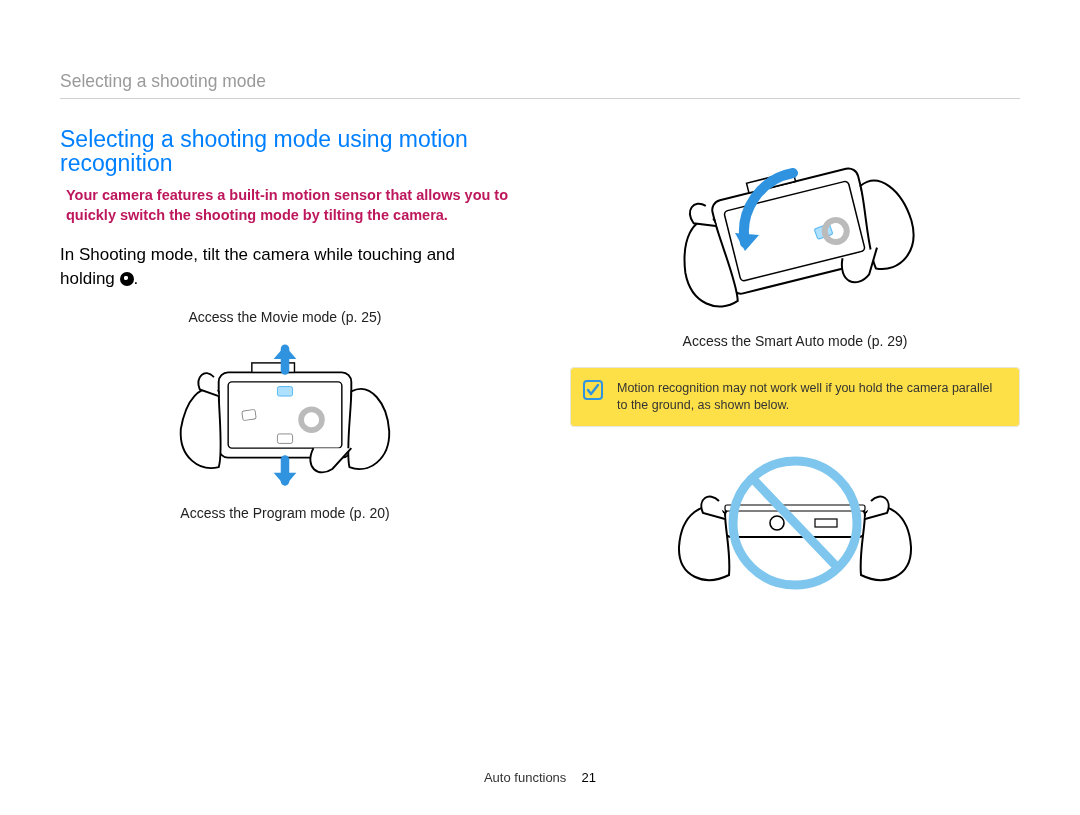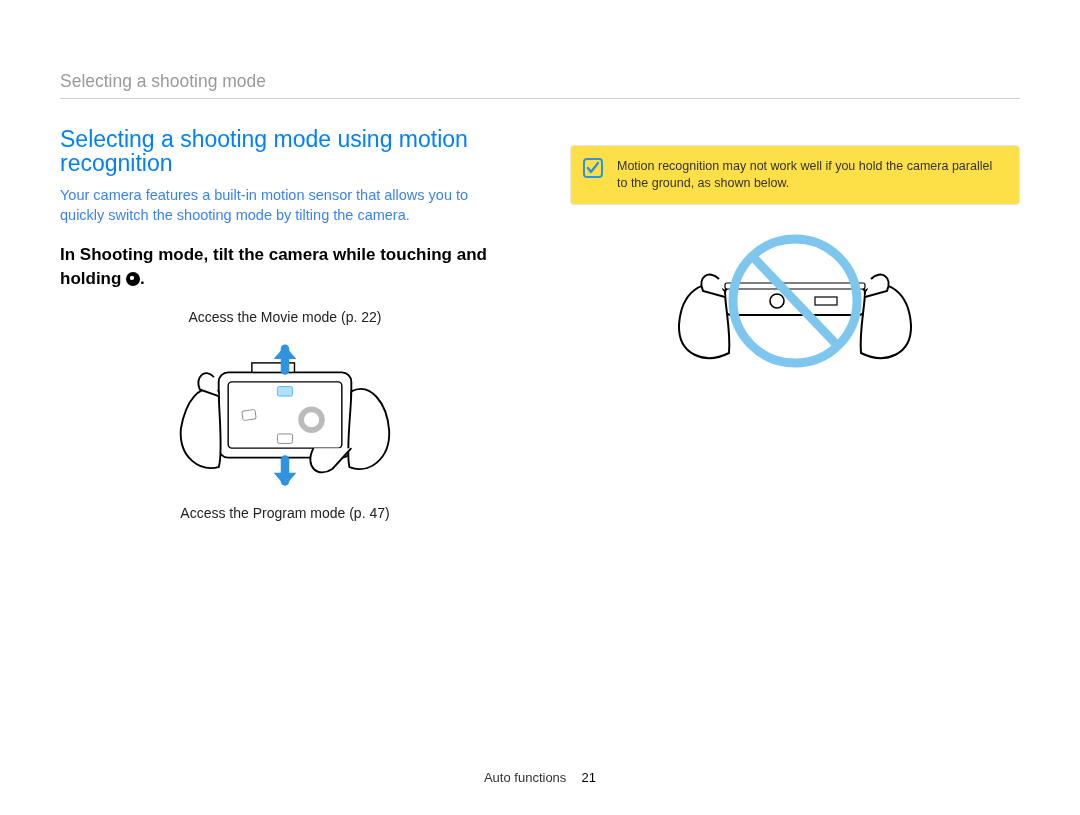--- a/index.html
+++ b/index.html
@@ -3,22 +3,22 @@
 <meta charset="utf-8">
 <style>
   * { box-sizing: border-box; margin: 0; padding: 0; }
   html, body { width: 1080px; height: 815px; background: #ffffff; font-family: "Helvetica Neue", Helvetica, Arial, sans-serif; font-weight: 300; color: #000; }
   .page { position: relative; width: 1080px; height: 815px; padding: 70px 60px 0 60px; }
   .running-head { font-size: 19px; letter-spacing: 0px; color: #9a9a9a; font-weight: 300; font-stretch: condensed; transform: scaleX(0.92); transform-origin: left center; margin-bottom: 6px; }
   .head-rule { height: 1px; background: #d0d0d0; margin-bottom: 28px; }
   .columns { display: flex; gap: 60px; }
   .col { flex: 1 1 0; }
   .section-title { font-size: 23px; line-height: 24px; color: #0080ff; font-weight: 300; margin-bottom: 10px; }
-  .body-text { font-size: 14.5px; line-height: 20px; color: #3b82f6; font-weight: 400; margin-bottom: 18px; }
-  .instr { font-size: 17px; line-height: 24px; color: #000; font-weight: 700; margin-bottom: 18px; display: block; }
+  .body-text { font-size: 14.5px; line-height: 20px; color: #be185d; font-weight: 700; margin-bottom: 18px; margin-left: 6px; }
+  .instr { font-size: 17px; line-height: 24px; color: #000; font-weight: 400; margin-bottom: 18px; display: block; }
   .mode-icon { display: inline-block; width: 14px; height: 14px; border-radius: 50%; background: #000; position: relative; vertical-align: -2px; }
   .mode-icon::after { content: ""; position: absolute; left: 4px; top: 4px; width: 4px; height: 4px; border-radius: 50%; background: #fff; box-shadow: 2px 2px 0 0 #fff inset; }
   .caption { font-size: 14px; color: #222; text-align: center; font-weight: 300; }
   .fig { width: 100%; display: flex; flex-direction: column; align-items: center; }
   .illus-box { width: 260px; height: 180px; position: relative; }
   .illus-box svg { width: 100%; height: 100%; }
   .note-box { border: 1px solid #e8e5dc; background: #fde047; border-radius: 4px; padding: 12px 14px 12px 46px; position: relative; font-size: 12.5px; line-height: 17px; color: #333; font-weight: 300; font-stretch: condensed; margin-top: 18px; }
   .note-icon { position: absolute; left: 12px; top: 12px; width: 20px; height: 20px; }
   .footer { position: absolute; left: 0; right: 0; bottom: 30px; text-align: center; font-size: 13px; color: #333; font-weight: 300; }
   .pagenum { color: #000; margin-left: 8px; }
@@ -37,21 +37,21 @@
 
       <h2 class="section-title">Selecting a shooting mode using motion recognition</h2>
 
       <p class="body-text">Your camera features a built-in motion sensor that allows you to quickly switch the shooting mode by tilting the camera.</p>
 
       <p class="instr">
         <span>In Shooting mode, tilt the camera while touching and holding </span><span class="mode-icon"></span><span>.</span>
       </p>
 
       <div class="fig">
-        <div class="caption">Access the Movie mode (p. 22)</div>
+        <div class="caption">Access the Movie mode (p. 25)</div>
         <div class="illus-box">
           <svg viewBox="0 0 260 190" xmlns="http://www.w3.org/2000/svg">
 
             <rect x="60" y="50" width="140" height="90" rx="10" fill="#fff" stroke="#000" stroke-width="2"></rect>
             <rect x="70" y="60" width="120" height="70" rx="4" fill="#fff" stroke="#000" stroke-width="1.5"></rect>
             <rect x="95" y="40" width="45" height="10" fill="#fff" stroke="#000" stroke-width="1.5"></rect>
 
             <rect x="122" y="65" width="16" height="10" rx="2" fill="#aee0ff" stroke="#55b6f0"></rect>
             <rect x="85" y="90" width="14" height="10" rx="2" fill="#fff" stroke="#888" transform="rotate(-8 92 95)"></rect>
             <rect x="122" y="115" width="16" height="10" rx="2" fill="#fff" stroke="#888"></rect>
@@ -67,27 +67,55 @@
             <g>
               <path d="M130 25 L130 48" stroke="#2f93e0" stroke-width="9" stroke-linecap="round"></path>
               <path d="M118 36 L130 22 L142 36 Z" fill="#2f93e0"></path>
             </g>
             <g>
               <path d="M130 142 L130 165" stroke="#2f93e0" stroke-width="9" stroke-linecap="round"></path>
               <path d="M118 156 L130 170 L142 156 Z" fill="#2f93e0"></path>
             </g>
           </svg>
         </div>
-        <div class="caption">Access the Program mode (p. 47)</div>
+        <div class="caption">Access the Program mode (p. 20)</div>
       </div>
 
     </div>
 
     <div class="col">
 
+      <div class="fig" style="margin-top:6px">
+        <div class="illus-box" style="height:200px">
+          <svg viewBox="0 0 260 200" xmlns="http://www.w3.org/2000/svg">
+            <g transform="rotate(-14 130 100)">
+
+              <rect x="55" y="50" width="150" height="96" rx="10" fill="#fff" stroke="#000" stroke-width="2"></rect>
+              <rect x="66" y="62" width="128" height="72" rx="4" fill="#fff" stroke="#000" stroke-width="1.5"></rect>
+              <rect x="95" y="40" width="48" height="10" fill="#fff" stroke="#000" stroke-width="1.5"></rect>
+
+              <rect x="150" y="100" width="16" height="11" rx="2" fill="#aee0ff" stroke="#55b6f0" transform="rotate(-6 158 105)"></rect>
+
+              <circle cx="170" cy="108" r="11" fill="none" stroke="#bbb" stroke-width="6"></circle>
+
+              <path d="M55 68 C34 58 18 80 14 112 C12 144 36 160 58 152 C62 134 55 90 55 68 Z" fill="#fff" stroke="#000" stroke-width="2"></path>
+              <path d="M50 52 C40 42 28 52 34 66 L55 74" fill="#fff" stroke="#000" stroke-width="2"></path>
+
+              <path d="M205 70 C226 60 244 84 246 116 C247 148 222 164 200 154 C196 134 205 92 205 70 Z" fill="#fff" stroke="#000" stroke-width="2"></path>
+              <path d="M170 136 C160 158 176 170 192 158 L206 134" fill="#fff" stroke="#000" stroke-width="2"></path>
+            </g>
+
+            <g>
+              <path d="M128 40 A60 60 0 0 0 80 110" fill="none" stroke="#2f93e0" stroke-width="10" stroke-linecap="round"></path>
+              <path d="M70 100 L80 118 L94 102 Z" fill="#2f93e0"></path>
+            </g>
+          </svg>
+        </div>
+        <div class="caption">Access the Smart Auto mode (p. 29)</div>
+      </div>
 
       <div class="note-box">
         <svg class="note-icon" viewBox="0 0 20 20">
           <rect x="1" y="1" width="18" height="18" rx="3" fill="none" stroke="#2f93e0" stroke-width="2"></rect>
           <path d="M5 10 L8 14 L15 5" fill="none" stroke="#2f93e0" stroke-width="2.4" stroke-linecap="round" stroke-linejoin="round"></path>
         </svg>
         <span>Motion recognition may not work well if you hold the camera parallel to the ground, as shown below.</span>
       </div>
 
       <div class="fig" style="margin-top:10px">

